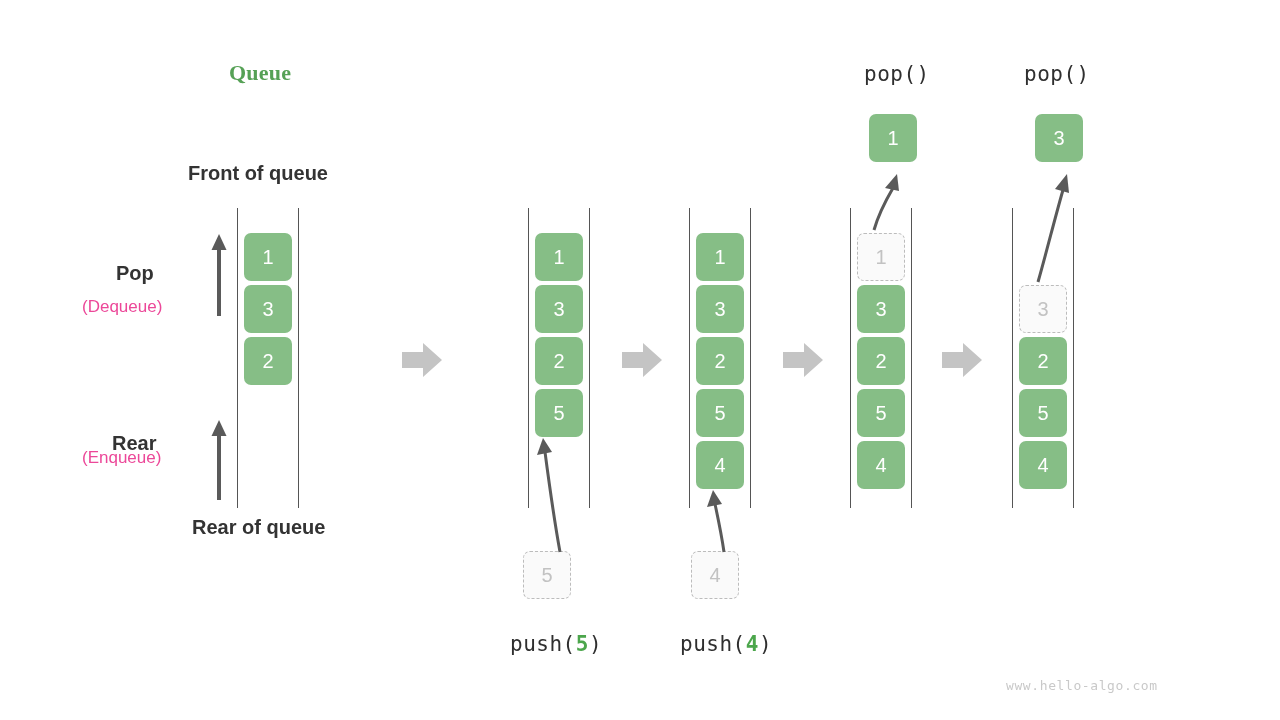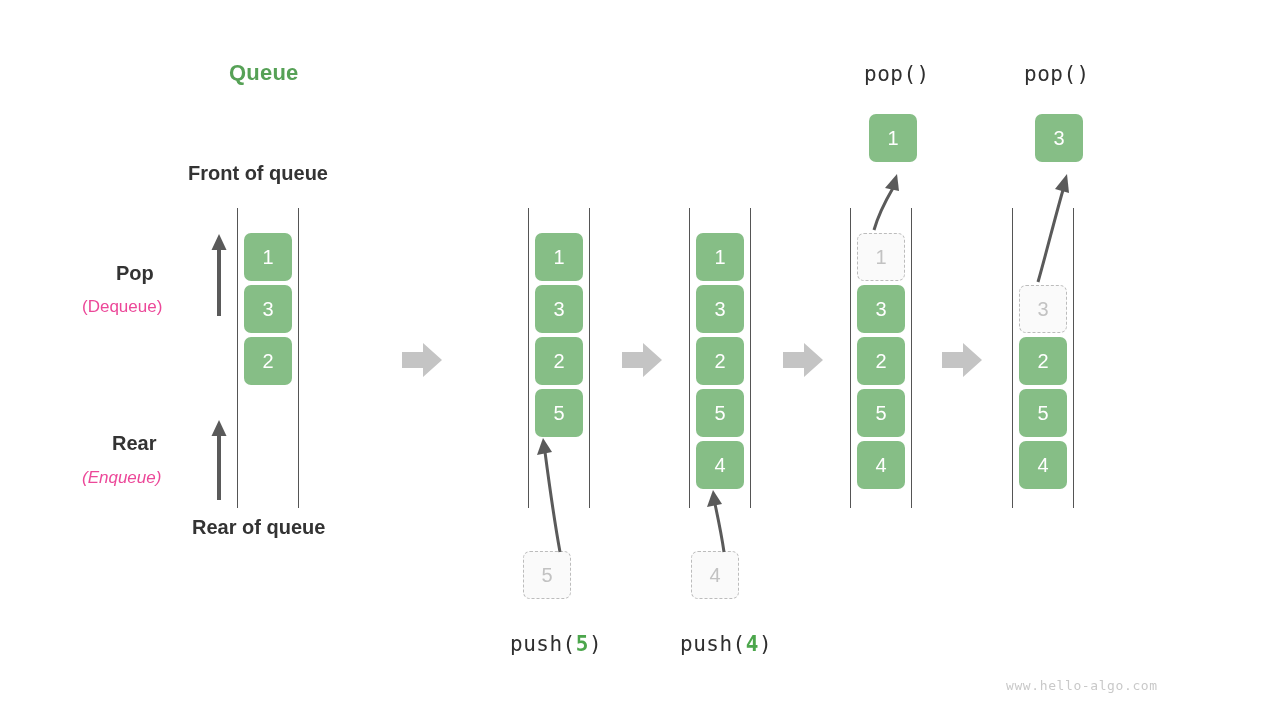--- a/index.html
+++ b/index.html
@@ -17,20 +17,21 @@
   }
   .abs { position: absolute; }
 
   
   .title-green {
     color: #56A156;
     font-weight: bold;
     font-size: 22px;
     letter-spacing: 0.2px;
     white-space: nowrap;
+    font-family: Liberation Serif, serif;
   }
   .label-bold {
     color: #333333;
     font-weight: bold;
     font-size: 20px;
     white-space: nowrap;
   }
   .label-reg {
     color: #ec4899;
     font-weight: normal;
@@ -103,21 +104,21 @@
   <div class="abs title-green" style="left:229px; top:60px;">Queue</div>
 
   <div class="abs label-bold" style="left:188px; top:162px;">Front of queue</div>
 
   <div class="abs label-bold" style="left:192px; top:516px;">Rear of queue</div>
 
   <div class="abs label-bold" style="left:116px; top:262px;">Pop</div>
   <div class="abs label-reg" style="left:82px; top:297px;">(Dequeue)</div>
 
   <div class="abs label-bold" style="left:112px; top:432px;">Rear</div>
-  <div class="abs label-reg" style="left:82px; top:468px;font-style:italic;">(Enqueue)</div>
+  <div class="abs label-reg" style="left:82px; top:448px;">(Enqueue)</div>
 
   <svg class="side-arrow" style="left:206px; top:232px;" width="26" height="86">
     <line x1="13" y1="84" x2="13" y2="14" stroke="#5a5a5a" stroke-width="4"></line>
     <polygon points="13,2 5.5,18 20.5,18" fill="#5a5a5a"></polygon>
   </svg>
 
   <svg class="side-arrow" style="left:206px; top:418px;" width="26" height="84">
     <line x1="13" y1="82" x2="13" y2="14" stroke="#5a5a5a" stroke-width="4"></line>
     <polygon points="13,2 5.5,18 20.5,18" fill="#5a5a5a"></polygon>
   </svg>

